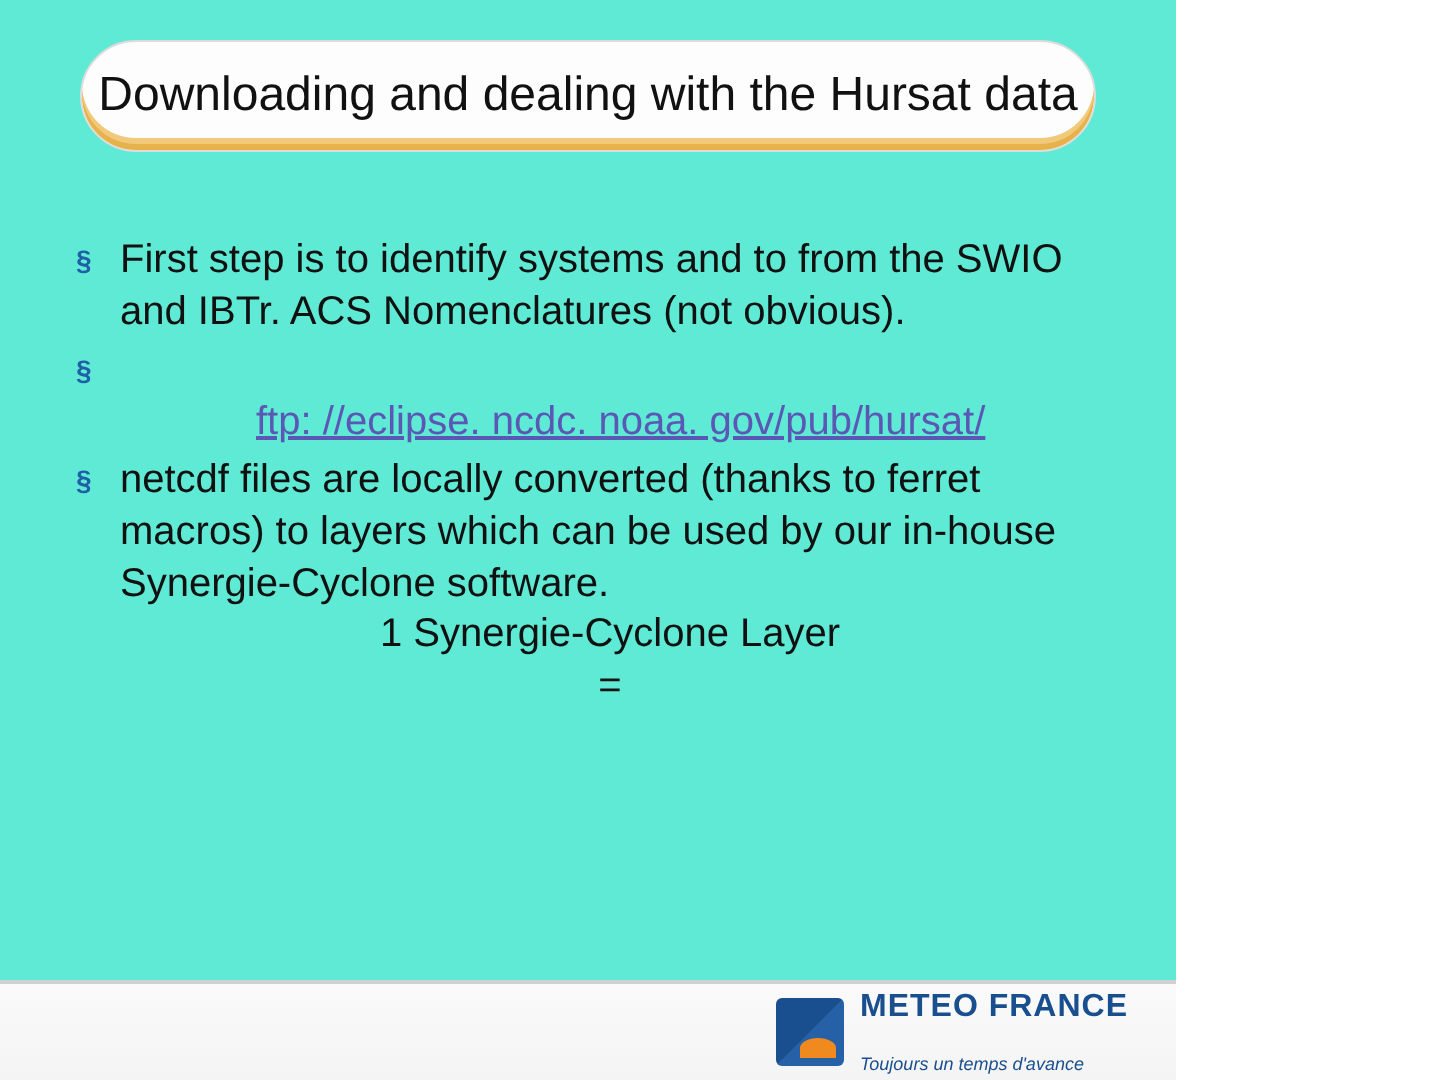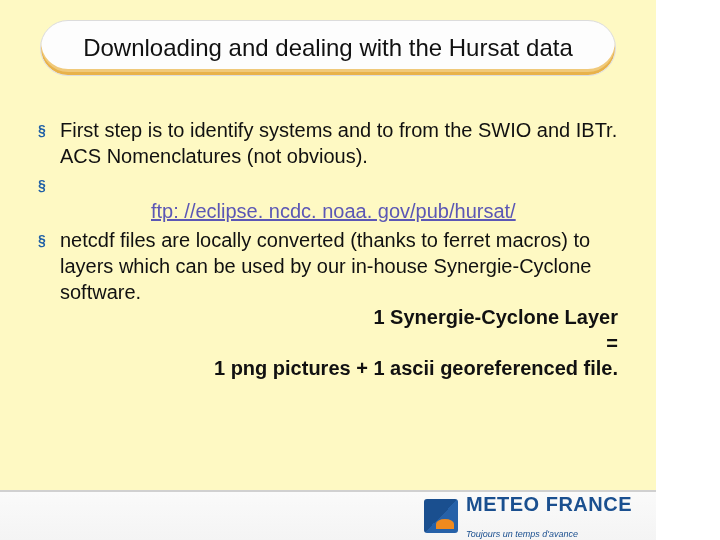--- a/index.html
+++ b/index.html
@@ -1,21 +1,21 @@
 <!DOCTYPE html>
 <html><head>
 <meta charset="utf-8">
 <style>
   * { box-sizing: border-box; margin: 0; padding: 0; }
   html, body { width: 720px; height: 540px; font-family: Arial, Helvetica, sans-serif; background: #fff; overflow: hidden; }
   .slide {
     position: relative;
-    width: 656px;
+    width: 588px;
     height: 540px;
-    background: #fef9c3;
+    background: #5eead4;
   }
   .title-bar {
     position: absolute;
     top: 20px;
     left: 40px;
     right: 40px;
     height: 56px;
     display: flex;
     align-items: center;
     justify-content: center;
@@ -46,27 +46,26 @@
     flex: 0 0 22px;
     color: #1f5fa6;
     font-weight: bold;
     font-size: 14px;
     padding-top: 4px;
   }
   .bullet-content {
     flex: 1 1 auto;
   }
   .center-line {
-    text-align: right;
-    font-weight: bold;
+    text-align: center;
   }
   .link {
     color: #5b57b5;
     text-decoration: underline;
-    margin-left: 91px;
+    margin-left: 68px;
     display: inline-block;
   }
   .footer {
     position: absolute;
     bottom: 0;
     left: 0;
     right: 0;
     height: 50px;
     border-top: 2px solid #d0d0d0;
     background: linear-gradient(#fafafa, #f4f4f4);
@@ -98,21 +97,21 @@
     background: #f08a1e;
   }
   .logo-text {
     display: flex;
     flex-direction: column;
     line-height: 1;
   }
   .logo-main {
     color: #1a4f8f;
     font-weight: bold;
-    font-size: 20px;
+    font-size: 16px;
     letter-spacing: 0.5px;
   }
   .logo-sub {
     color: #1a4f8f;
     font-size: 9px;
     font-style: italic;
     margin-top: 16px;
   }
 </style>
 </head>
@@ -138,21 +137,20 @@
         <span class="link">ftp: //eclipse. ncdc. noaa. gov/pub/hursat/</span>
       </div>
     </div>
 
     <div class="bullet">
       <div class="bullet-marker">§</div>
       <div class="bullet-content">
         <span>netcdf files are locally converted (thanks to ferret macros) to layers which can be used by our in-house Synergie-Cyclone software.</span>
         <div class="center-line">1 Synergie-Cyclone Layer</div>
         <div class="center-line">=</div>
-        <div class="center-line">1 png pictures + 1 ascii georeferenced file.</div>
       </div>
     </div>
 
   </div>
 
   <div class="footer">
     <div class="logo-box">
       <div class="logo-square"></div>
       <div class="logo-text">
         <div class="logo-main">METEO FRANCE</div>

